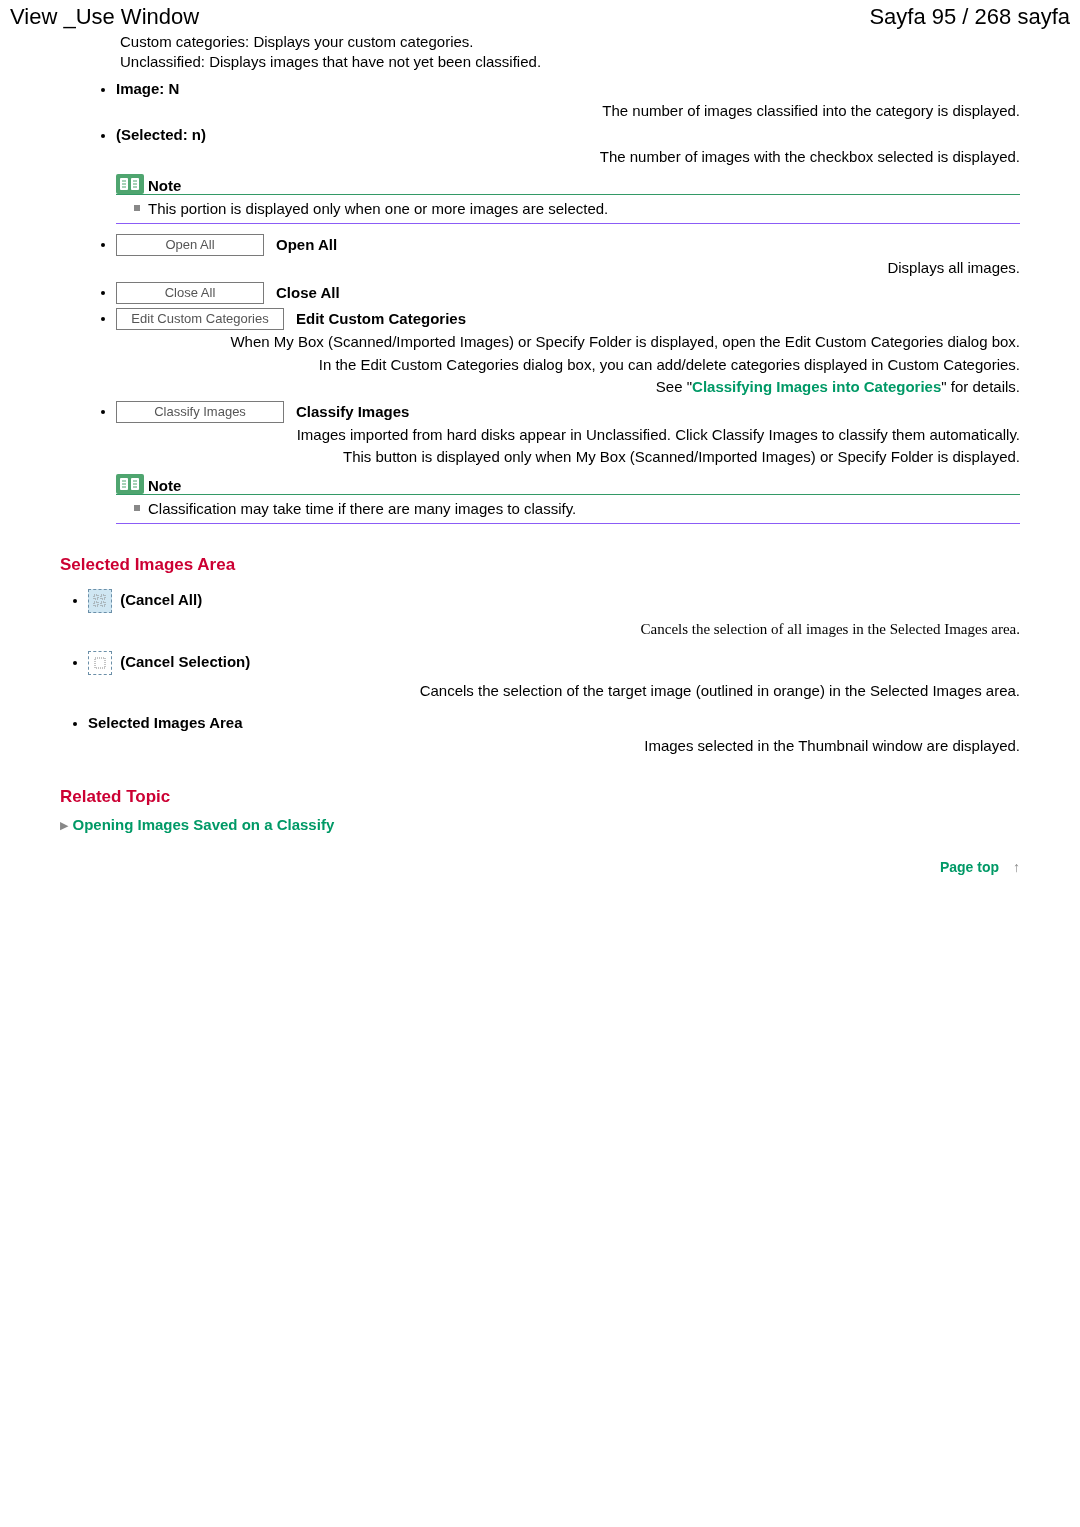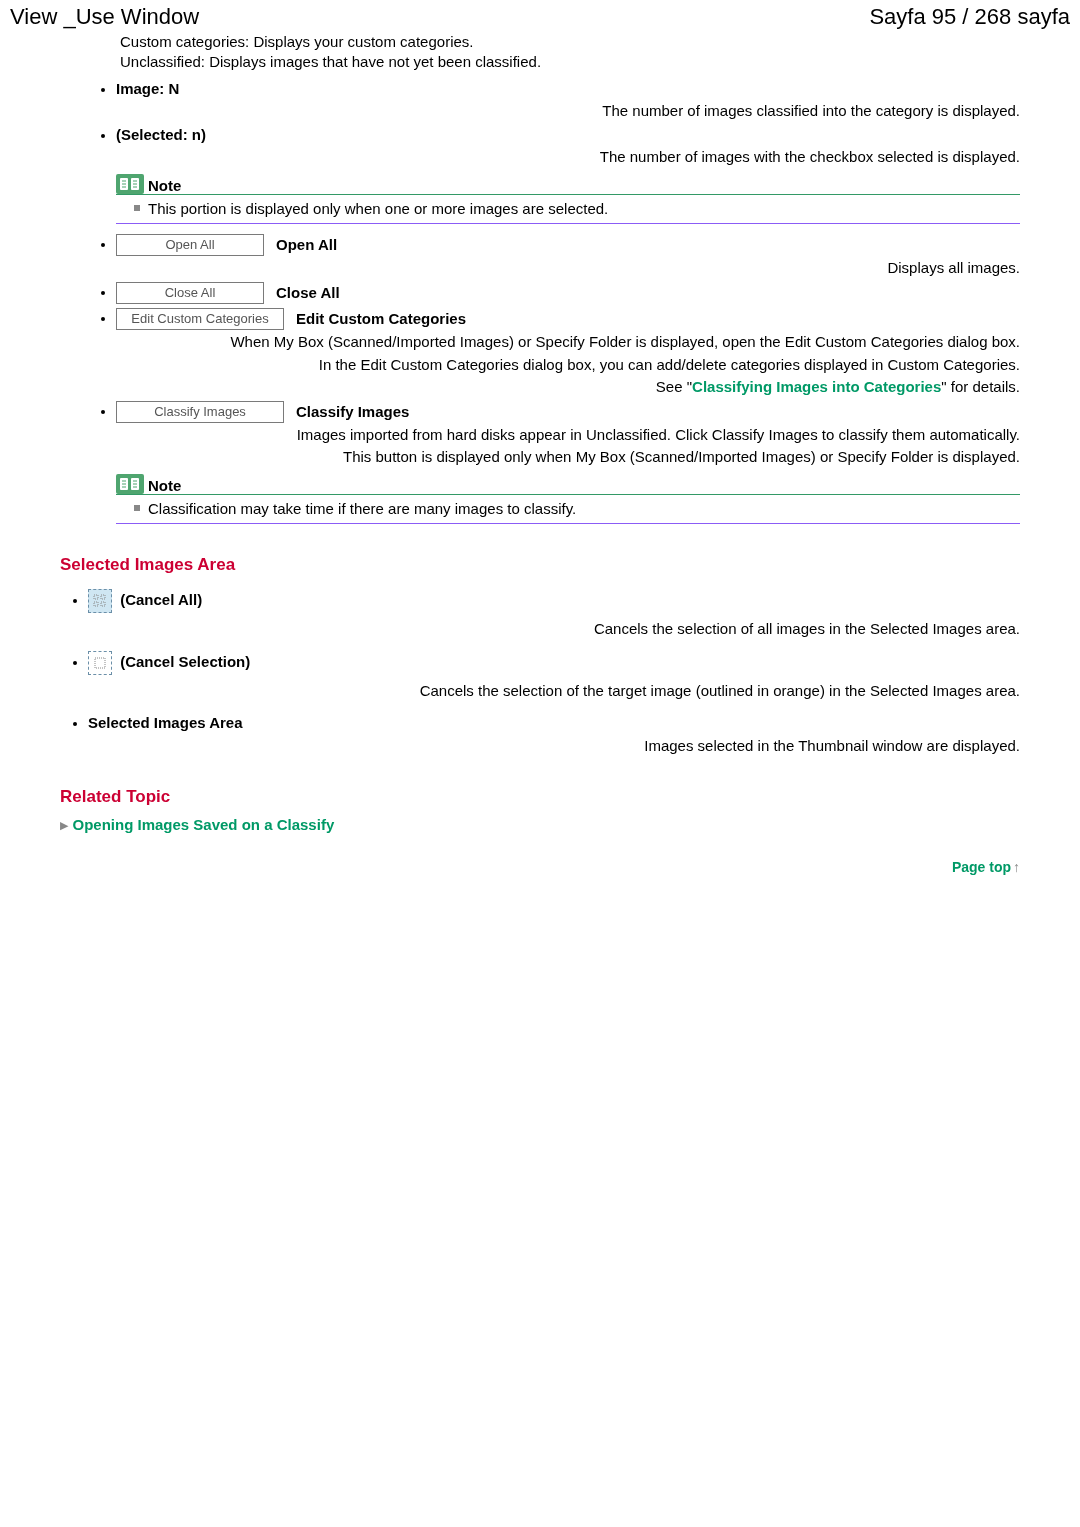--- a/index.html
+++ b/index.html
@@ -162,21 +162,21 @@
   .tri {
     color: #888;
     font-size: 11px;
   }
   .page-top-row {
     display: flex;
     justify-content: flex-end;
     margin: 24px 60px 0 0;
     font-size: 14px;
   }
-  .page-top-row a { display:flex; gap:2px; }
+  .page-top-row a { display:flex; gap:14px; }
 </style>
 </head>
 <body>
 
 <div class="header">
   <div>View _Use Window</div>
   <div>Sayfa 95 / 268 sayfa</div>
 </div>
 
 <div class="content">
@@ -289,21 +289,21 @@
     <li>
       <span class="icon-box inner-fill">
         <svg width="14" height="14" viewBox="0 0 14 14">
           <rect x="1" y="1" width="4" height="4" fill="none" stroke="#888" stroke-dasharray="1,1"></rect>
           <rect x="8" y="1" width="4" height="4" fill="none" stroke="#888" stroke-dasharray="1,1"></rect>
           <rect x="1" y="8" width="4" height="4" fill="none" stroke="#888" stroke-dasharray="1,1"></rect>
           <rect x="8" y="8" width="4" height="4" fill="none" stroke="#888" stroke-dasharray="1,1"></rect>
         </svg>
       </span>
       <span class="term"> (Cancel All)</span>
-      <div class="li-desc" style="margin-top:6px;">Cancels the selection of all images in the Selected Images area.</div>
+      <div class="li-desc" style="margin-top:6px;font-family:Liberation Serif, serif;">Cancels the selection of all images in the Selected Images area.</div>
     </li>
 
     <li>
       <span class="icon-box">
         <svg width="14" height="14" viewBox="0 0 14 14">
           <rect x="2" y="2" width="10" height="10" fill="none" stroke="#888" stroke-dasharray="1,1"></rect>
         </svg>
       </span>
       <span class="term"> (Cancel Selection)</span>
       <div class="li-desc" style="margin-top:6px;">Cancels the selection of the target image (outlined in orange) in the Selected Images area.</div>

